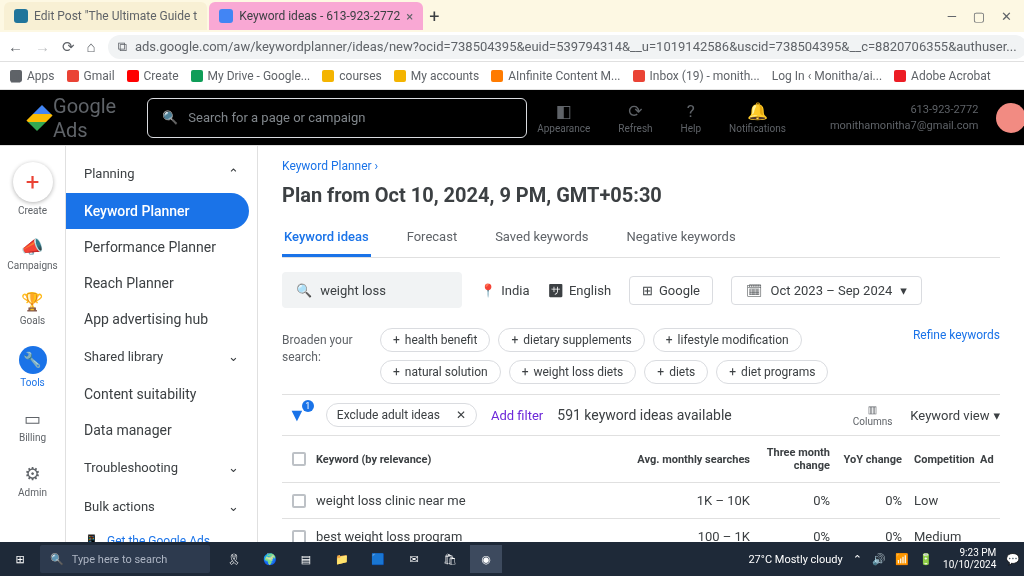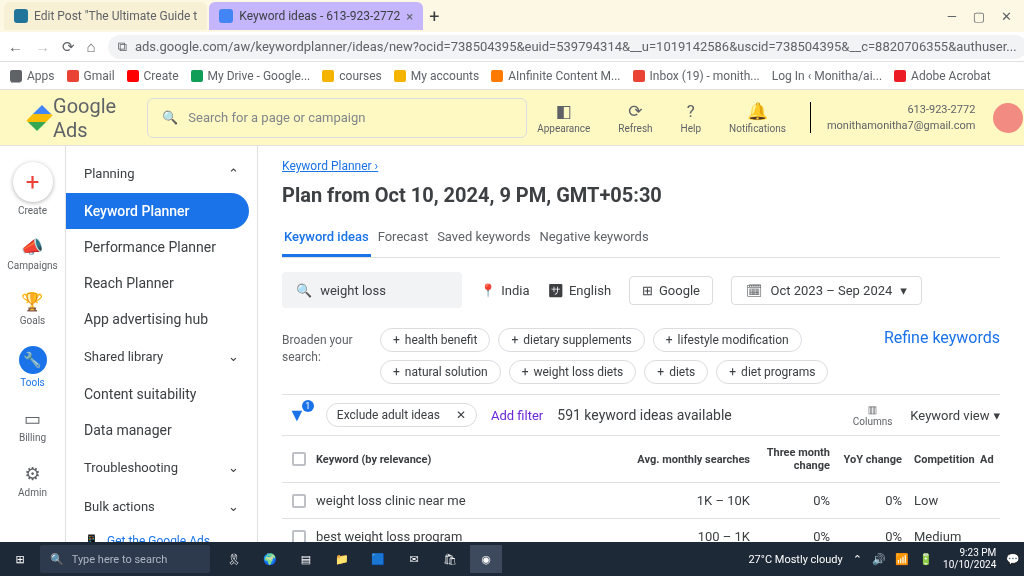--- a/index.html
+++ b/index.html
@@ -1,74 +1,74 @@
 <!DOCTYPE html>
 <html><head>
   <meta charset="utf-8">
   <style>
     *{margin:0;padding:0;box-sizing:border-box;font-family:Roboto,Arial,sans-serif;}
     body{font-size:13px;color:#3c4043;background:#fff;overflow:hidden;width:1024px;height:576px;}
     .chrome{background:#fdf8e3;height:32px;display:flex;align-items:center;padding:0 4px;}
     .tab{display:flex;align-items:center;padding:0 10px;height:28px;border-radius:6px 6px 0 0;margin-right:2px;font-size:12px;gap:6px;}
     .tab.inactive{background:#f8f0d4;color:#5f6368;}
-    .tab.active{background:#c4b5fd;color:#3c4043;}
+    .tab.active{background:#f9a8d4;color:#3c4043;}
     .tab-icon{width:14px;height:14px;border-radius:3px;}
     .tab-close{color:#5f6368;font-size:13px;}
     .newtab{margin-left:4px;color:#3c4043;font-size:18px;}
     .wincontrols{margin-left:auto;display:flex;gap:16px;padding:0 8px;color:#5f6368;}
     .addr{background:#fff;height:30px;display:flex;align-items:center;padding:0 8px;gap:12px;border-bottom:1px solid #e0e0e0;}
     .addr-ic{color:#5f6368;font-size:15px;display:flex;align-items:center;}
     .url{flex:1;background:#f1f3f4;height:24px;display:flex;align-items:center;padding:0 10px;font-size:13px;color:#5f6368;border-radius:12px;}
     .bm{background:#fff;height:28px;display:flex;align-items:center;padding:0 10px;gap:12px;font-size:12px;color:#5f6368;border-bottom:1px solid #e0e0e0;}
     .bmitem{display:flex;align-items:center;gap:5px;}
     .bmicon{width:12px;height:12px;border-radius:2px;}
     
-    .gheader{height:56px;display:flex;align-items:center;padding:0 12px;background:#fef9c3;border-bottom:1px solid #e0e0e0;}
+    .gheader{height:56px;display:flex;align-items:center;padding:0 12px;background:#000000;border-bottom:1px solid #e0e0e0;}
     .hamb{width:24px;display:flex;flex-direction:column;gap:4px;margin-right:20px;}
     .hamb span{height:2px;background:#5f6368;}
     .glogo{font-size:20px;color:#5f6368;font-weight:400;display:flex;align-items:center;gap:6px;}
     .glogo-icon{width:22px;height:22px;background:linear-gradient(135deg,#4285f4 33%,#fbbc04 33% 66%,#34a853 66%);transform:rotate(45deg);}
     .gsearch{flex:0 0 380px;margin-left:24px;height:40px;border:1px solid #dadce0;border-radius:6px;display:flex;align-items:center;padding:0 14px;gap:10px;color:#80868b;}
     .gactions{margin-left:auto;display:flex;align-items:center;gap:8px;}
     .gaction{display:flex;flex-direction:column;align-items:center;gap:2px;padding:0 10px;font-size:10px;color:#5f6368;}
     .gaction-ic{font-size:17px;}
-    .gaccount{border-left:1px solid #000000;padding-left:16px;margin-left:6px;text-align:right;font-size:11px;color:#5f6368;line-height:1.4;}
+    .gaccount{border-left:4px solid #000000;padding-left:16px;margin-left:6px;text-align:right;font-size:11px;color:#5f6368;line-height:1.4;}
     .avatar{width:30px;height:30px;border-radius:50%;background:#f28b82;margin-left:10px;}
     
     .body-area{display:flex;height:calc(100% - 90px - 34px);}
     .iconbar{width:66px;border-right:1px solid #e0e0e0;display:flex;flex-direction:column;align-items:center;gap:4px;padding-top:8px;}
     .ibitem{display:flex;flex-direction:column;align-items:center;gap:3px;padding:8px 0;font-size:10px;color:#5f6368;width:100%;}
     .ibicon{font-size:18px;}
     .ibitem.fab .ibicon{width:40px;height:40px;border-radius:50%;background:#fff;box-shadow:0 1px 4px rgba(0,0,0,.3);display:flex;align-items:center;justify-content:center;font-size:24px;color:#ea4335;}
     .ibitem.active{color:#1a73e8;}
     .ibitem.active .ibicon{background:#1a73e8;color:#fff;width:28px;height:28px;border-radius:50%;display:flex;align-items:center;justify-content:center;font-size:15px;}
     
     .sidebar{width:192px;border-right:1px solid #e0e0e0;padding:8px 0;}
     .sb-hdr{display:flex;align-items:center;justify-content:space-between;padding:12px 18px;font-size:13px;color:#3c4043;}
     .sb-item{padding:10px 18px;font-size:14px;color:#3c4043;}
     .sb-item.active{background:#1a73e8;color:#fff;border-radius:0 20px 20px 0;margin-right:8px;font-weight:500;}
     .sb-link{padding:8px 18px;font-size:12px;color:#1a73e8;display:flex;gap:8px;}
     
     .main{flex:1;overflow:auto;padding:12px 24px 0;}
-    .breadcrumb{color:#1a73e8;font-size:12px;text-decoration:underline;}
+    .breadcrumb{color:#1a73e8;font-size:12px;}
     .ptitle{font-size:20px;color:#3c4043;margin:10px 0 14px;}
-    .tabs{display:flex;gap:5px;border-bottom:1px solid #e0e0e0;}
+    .tabs{display:flex;gap:34px;border-bottom:1px solid #e0e0e0;}
     .mtab{padding:8px 2px 10px;font-size:13px;color:#5f6368;border-bottom:3px solid transparent;}
     .mtab.active{color:#1a73e8;border-bottom-color:#1a73e8;font-weight:500;}
     
     .frow{display:flex;align-items:center;gap:18px;padding:14px 0;flex-wrap:wrap;}
     .searchpill{background:#f1f3f4;height:36px;display:flex;align-items:center;padding:0 14px;border-radius:4px;gap:8px;min-width:180px;}
     .chip{border:1px solid #dadce0;border-radius:4px;padding:6px 12px;font-size:13px;display:flex;align-items:center;gap:6px;}
     .chip.range{padding:6px 14px;gap:8px;}
     
     .brow{display:flex;align-items:flex-start;gap:18px;padding:6px 0 10px;}
     .blabel{font-size:12px;color:#5f6368;line-height:1.4;width:80px;padding-top:4px;}
     .pills{display:flex;gap:8px;flex-wrap:wrap;flex:1;}
     .pill{border:1px solid #dadce0;border-radius:14px;padding:4px 12px;font-size:12px;display:flex;align-items:center;gap:5px;}
-    .refine{color:#1a73e8;font-size:16px;text-align:left;}
+    .refine{color:#1a73e8;font-size:12px;text-align:left;}
     
     .toolbar{display:flex;align-items:center;gap:14px;padding:8px 0;border-top:1px solid #e0e0e0;}
     .funnel{position:relative;color:#1a73e8;font-size:18px;padding:0 6px;}
     .funnel .badge{position:absolute;top:-4px;right:-2px;background:#1a73e8;color:#fff;border-radius:50%;width:12px;height:12px;font-size:9px;display:flex;align-items:center;justify-content:center;}
     .filtchip{border:1px solid #dadce0;border-radius:14px;padding:4px 10px;font-size:12px;display:flex;align-items:center;gap:16px;}
     .addfilt{font-size:13px;color:#6d28d9;}
     .kcount{font-size:14px;color:#3c4043;}
     .toolsp{margin-left:auto;display:flex;align-items:center;gap:18px;}
     .colbtn{display:flex;flex-direction:column;align-items:center;font-size:10px;color:#5f6368;gap:1px;}
     .kview{font-size:13px;display:flex;align-items:center;gap:4px;}

